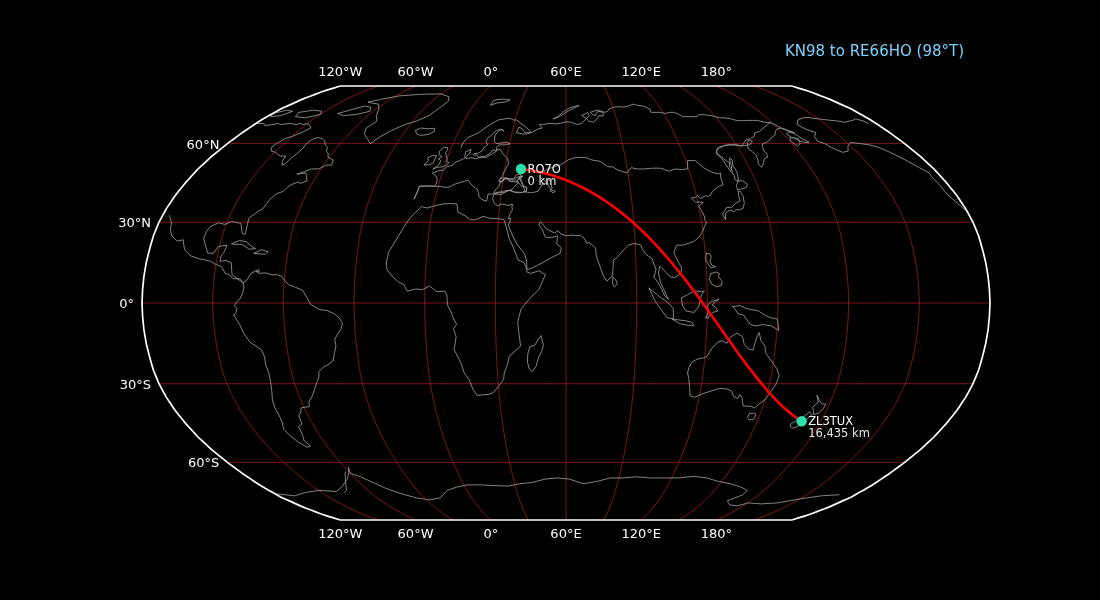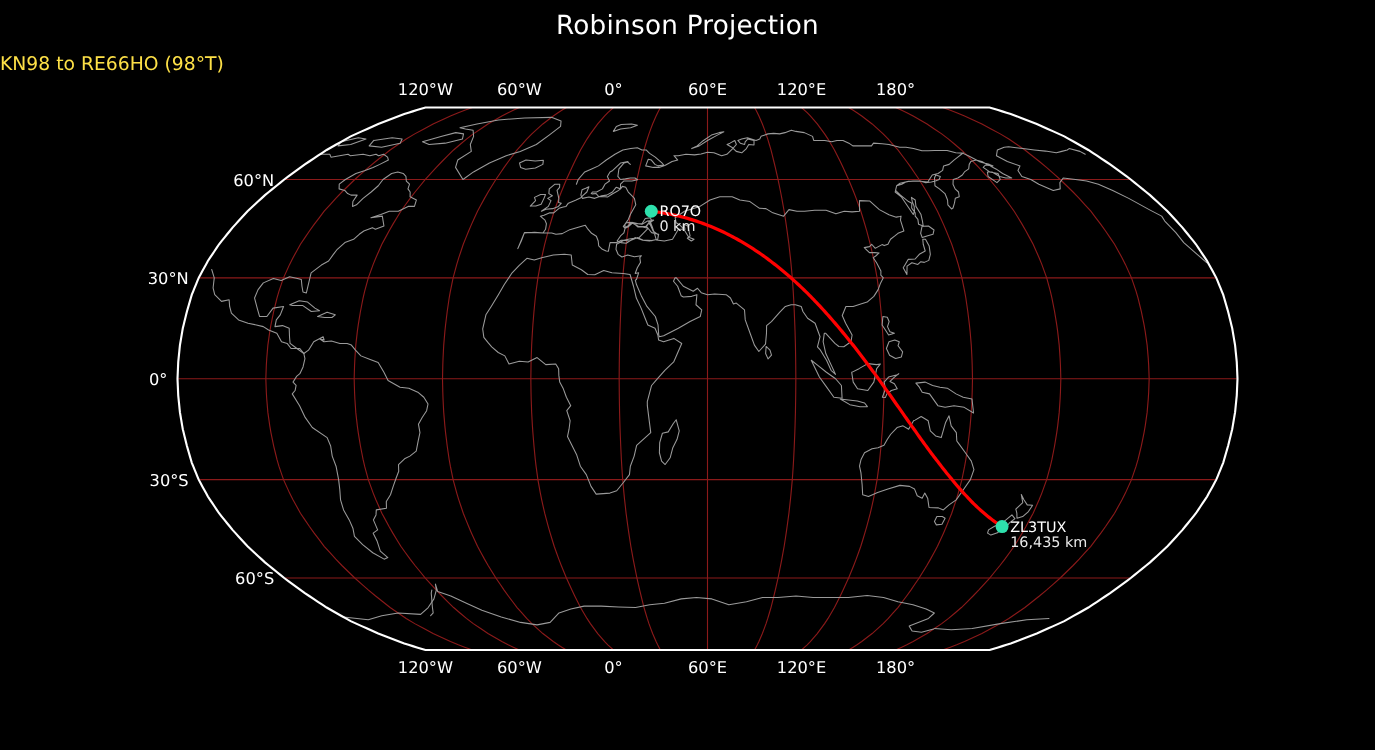--- a/index.html
+++ b/index.html
@@ -28,23 +28,23 @@
     text-align: center;
     font-size: 21px;
     color: #ffffff;
     letter-spacing: 0.2px;
   }
   .subtitle {
     position: absolute;
     left: 0;
     top: 42px;
     width: 964px;
-    text-align: left;
+    text-align: right;
     font-size: 15px;
-    color: #fde047;
+    color: #7dd3fc;
   }
   #mapwrap {
     position: absolute;
     left: 0;
     top: 0;
     width: 1100px;
     height: 600px;
   }
   svg { display: block; }
   .ticklabel {
@@ -61,21 +61,20 @@
     fill: #e8e8e8;
     font-family: "DejaVu Sans", sans-serif;
     font-size: 11.5px;
   }
 </style>
 </head>
 <body>
 
 <div id="root">
 
-  <div class="title">Robinson Projection</div>
   <div class="subtitle">KN98 to RE66HO (98°T)</div>
 
   <div id="mapwrap">
     <svg id="mapsvg" width="1100" height="600" viewBox="0 0 1100 600">
       <g id="g-graticule">
           <polyline points="227.39,462.41 231.16,462.41 234.92,462.41 238.68,462.41 242.44,462.41 246.21,462.41 249.97,462.41 253.73,462.41 257.49,462.41 261.25,462.41 265.02,462.41 268.78,462.41 272.54,462.41 276.30,462.41 280.07,462.41 283.83,462.41 287.59,462.41 291.35,462.41 295.11,462.41 298.88,462.41 302.64,462.41 306.40,462.41 310.16,462.41 313.93,462.41 317.69,462.41 321.45,462.41 325.21,462.41 328.98,462.41 332.74,462.41 336.50,462.41 340.26,462.41 344.02,462.41 347.79,462.41 351.55,462.41 355.31,462.41 359.07,462.41 362.84,462.41 366.60,462.41 370.36,462.41 374.12,462.41 377.89,462.41 381.65,462.41 385.41,462.41 389.17,462.41 392.93,462.41 396.70,462.41 400.46,462.41 404.22,462.41 407.98,462.41 411.75,462.41 415.51,462.41 419.27,462.41 423.03,462.41 426.80,462.41 430.56,462.41 434.32,462.41 438.08,462.41 441.84,462.41 445.61,462.41 449.37,462.41 453.13,462.41 456.89,462.41 460.66,462.41 464.42,462.41 468.18,462.41 471.94,462.41 475.70,462.41 479.47,462.41 483.23,462.41 486.99,462.41 490.75,462.41 494.52,462.41 498.28,462.41 502.04,462.41 505.80,462.41 509.57,462.41 513.33,462.41 517.09,462.41 520.85,462.41 524.61,462.41 528.38,462.41 532.14,462.41 535.90,462.41 539.66,462.41 543.43,462.41 547.19,462.41 550.95,462.41 554.71,462.41 558.48,462.41 562.24,462.41 566.00,462.41 569.76,462.41 573.52,462.41 577.29,462.41 581.05,462.41 584.81,462.41 588.57,462.41 592.34,462.41 596.10,462.41 599.86,462.41 603.62,462.41 607.39,462.41 611.15,462.41 614.91,462.41 618.67,462.41 622.43,462.41 626.20,462.41 629.96,462.41 633.72,462.41 637.48,462.41 641.25,462.41 645.01,462.41 648.77,462.41 652.53,462.41 656.30,462.41 660.06,462.41 663.82,462.41 667.58,462.41 671.34,462.41 675.11,462.41 678.87,462.41 682.63,462.41 686.39,462.41 690.16,462.41 693.92,462.41 697.68,462.41 701.44,462.41 705.20,462.41 708.97,462.41 712.73,462.41 716.49,462.41 720.25,462.41 724.02,462.41 727.78,462.41 731.54,462.41 735.30,462.41 739.07,462.41 742.83,462.41 746.59,462.41 750.35,462.41 754.11,462.41 757.88,462.41 761.64,462.41 765.40,462.41 769.16,462.41 772.93,462.41 776.69,462.41 780.45,462.41 784.21,462.41 787.98,462.41 791.74,462.41 795.50,462.41 799.26,462.41 803.02,462.41 806.79,462.41 810.55,462.41 814.31,462.41 818.07,462.41 821.84,462.41 825.60,462.41 829.36,462.41 833.12,462.41 836.89,462.41 840.65,462.41 844.41,462.41 848.17,462.41 851.93,462.41 855.70,462.41 859.46,462.41 863.22,462.41 866.98,462.41 870.75,462.41 874.51,462.41 878.27,462.41 882.03,462.41 885.79,462.41 889.56,462.41 893.32,462.41 897.08,462.41 900.84,462.41 904.61,462.41" fill="none" stroke="#8b1a1a" stroke-width="0.9"></polyline>
           <polyline points="158.96,383.72 163.48,383.72 168.01,383.72 172.53,383.72 177.05,383.72 181.57,383.72 186.10,383.72 190.62,383.72 195.14,383.72 199.66,383.72 204.19,383.72 208.71,383.72 213.23,383.72 217.75,383.72 222.28,383.72 226.80,383.72 231.32,383.72 235.85,383.72 240.37,383.72 244.89,383.72 249.41,383.72 253.94,383.72 258.46,383.72 262.98,383.72 267.50,383.72 272.03,383.72 276.55,383.72 281.07,383.72 285.59,383.72 290.12,383.72 294.64,383.72 299.16,383.72 303.69,383.72 308.21,383.72 312.73,383.72 317.25,383.72 321.78,383.72 326.30,383.72 330.82,383.72 335.34,383.72 339.87,383.72 344.39,383.72 348.91,383.72 353.43,383.72 357.96,383.72 362.48,383.72 367.00,383.72 371.53,383.72 376.05,383.72 380.57,383.72 385.09,383.72 389.62,383.72 394.14,383.72 398.66,383.72 403.18,383.72 407.71,383.72 412.23,383.72 416.75,383.72 421.27,383.72 425.80,383.72 430.32,383.72 434.84,383.72 439.37,383.72 443.89,383.72 448.41,383.72 452.93,383.72 457.46,383.72 461.98,383.72 466.50,383.72 471.02,383.72 475.55,383.72 480.07,383.72 484.59,383.72 489.11,383.72 493.64,383.72 498.16,383.72 502.68,383.72 507.21,383.72 511.73,383.72 516.25,383.72 520.77,383.72 525.30,383.72 529.82,383.72 534.34,383.72 538.86,383.72 543.39,383.72 547.91,383.72 552.43,383.72 556.95,383.72 561.48,383.72 566.00,383.72 570.52,383.72 575.05,383.72 579.57,383.72 584.09,383.72 588.61,383.72 593.14,383.72 597.66,383.72 602.18,383.72 606.70,383.72 611.23,383.72 615.75,383.72 620.27,383.72 624.79,383.72 629.32,383.72 633.84,383.72 638.36,383.72 642.89,383.72 647.41,383.72 651.93,383.72 656.45,383.72 660.98,383.72 665.50,383.72 670.02,383.72 674.54,383.72 679.07,383.72 683.59,383.72 688.11,383.72 692.63,383.72 697.16,383.72 701.68,383.72 706.20,383.72 710.73,383.72 715.25,383.72 719.77,383.72 724.29,383.72 728.82,383.72 733.34,383.72 737.86,383.72 742.38,383.72 746.91,383.72 751.43,383.72 755.95,383.72 760.47,383.72 765.00,383.72 769.52,383.72 774.04,383.72 778.57,383.72 783.09,383.72 787.61,383.72 792.13,383.72 796.66,383.72 801.18,383.72 805.70,383.72 810.22,383.72 814.75,383.72 819.27,383.72 823.79,383.72 828.31,383.72 832.84,383.72 837.36,383.72 841.88,383.72 846.41,383.72 850.93,383.72 855.45,383.72 859.97,383.72 864.50,383.72 869.02,383.72 873.54,383.72 878.06,383.72 882.59,383.72 887.11,383.72 891.63,383.72 896.15,383.72 900.68,383.72 905.20,383.72 909.72,383.72 914.25,383.72 918.77,383.72 923.29,383.72 927.81,383.72 932.34,383.72 936.86,383.72 941.38,383.72 945.90,383.72 950.43,383.72 954.95,383.72 959.47,383.72 963.99,383.72 968.52,383.72 973.04,383.72" fill="none" stroke="#8b1a1a" stroke-width="0.9"></polyline>
           <polyline points="142.00,303.00 146.71,303.00 151.42,303.00 156.13,303.00 160.84,303.00 165.56,303.00 170.27,303.00 174.98,303.00 179.69,303.00 184.40,303.00 189.11,303.00 193.82,303.00 198.53,303.00 203.24,303.00 207.96,303.00 212.67,303.00 217.38,303.00 222.09,303.00 226.80,303.00 231.51,303.00 236.22,303.00 240.93,303.00 245.64,303.00 250.36,303.00 255.07,303.00 259.78,303.00 264.49,303.00 269.20,303.00 273.91,303.00 278.62,303.00 283.33,303.00 288.04,303.00 292.76,303.00 297.47,303.00 302.18,303.00 306.89,303.00 311.60,303.00 316.31,303.00 321.02,303.00 325.73,303.00 330.44,303.00 335.16,303.00 339.87,303.00 344.58,303.00 349.29,303.00 354.00,303.00 358.71,303.00 363.42,303.00 368.13,303.00 372.84,303.00 377.56,303.00 382.27,303.00 386.98,303.00 391.69,303.00 396.40,303.00 401.11,303.00 405.82,303.00 410.53,303.00 415.24,303.00 419.96,303.00 424.67,303.00 429.38,303.00 434.09,303.00 438.80,303.00 443.51,303.00 448.22,303.00 452.93,303.00 457.64,303.00 462.36,303.00 467.07,303.00 471.78,303.00 476.49,303.00 481.20,303.00 485.91,303.00 490.62,303.00 495.33,303.00 500.04,303.00 504.76,303.00 509.47,303.00 514.18,303.00 518.89,303.00 523.60,303.00 528.31,303.00 533.02,303.00 537.73,303.00 542.44,303.00 547.16,303.00 551.87,303.00 556.58,303.00 561.29,303.00 566.00,303.00 570.71,303.00 575.42,303.00 580.13,303.00 584.84,303.00 589.56,303.00 594.27,303.00 598.98,303.00 603.69,303.00 608.40,303.00 613.11,303.00 617.82,303.00 622.53,303.00 627.24,303.00 631.96,303.00 636.67,303.00 641.38,303.00 646.09,303.00 650.80,303.00 655.51,303.00 660.22,303.00 664.93,303.00 669.64,303.00 674.36,303.00 679.07,303.00 683.78,303.00 688.49,303.00 693.20,303.00 697.91,303.00 702.62,303.00 707.33,303.00 712.04,303.00 716.76,303.00 721.47,303.00 726.18,303.00 730.89,303.00 735.60,303.00 740.31,303.00 745.02,303.00 749.73,303.00 754.44,303.00 759.16,303.00 763.87,303.00 768.58,303.00 773.29,303.00 778.00,303.00 782.71,303.00 787.42,303.00 792.13,303.00 796.84,303.00 801.56,303.00 806.27,303.00 810.98,303.00 815.69,303.00 820.40,303.00 825.11,303.00 829.82,303.00 834.53,303.00 839.24,303.00 843.96,303.00 848.67,303.00 853.38,303.00 858.09,303.00 862.80,303.00 867.51,303.00 872.22,303.00 876.93,303.00 881.64,303.00 886.36,303.00 891.07,303.00 895.78,303.00 900.49,303.00 905.20,303.00 909.91,303.00 914.62,303.00 919.33,303.00 924.04,303.00 928.76,303.00 933.47,303.00 938.18,303.00 942.89,303.00 947.60,303.00 952.31,303.00 957.02,303.00 961.73,303.00 966.44,303.00 971.16,303.00 975.87,303.00 980.58,303.00 985.29,303.00 990.00,303.00" fill="none" stroke="#8b1a1a" stroke-width="0.9"></polyline>
           <polyline points="158.96,222.28 163.48,222.28 168.01,222.28 172.53,222.28 177.05,222.28 181.57,222.28 186.10,222.28 190.62,222.28 195.14,222.28 199.66,222.28 204.19,222.28 208.71,222.28 213.23,222.28 217.75,222.28 222.28,222.28 226.80,222.28 231.32,222.28 235.85,222.28 240.37,222.28 244.89,222.28 249.41,222.28 253.94,222.28 258.46,222.28 262.98,222.28 267.50,222.28 272.03,222.28 276.55,222.28 281.07,222.28 285.59,222.28 290.12,222.28 294.64,222.28 299.16,222.28 303.69,222.28 308.21,222.28 312.73,222.28 317.25,222.28 321.78,222.28 326.30,222.28 330.82,222.28 335.34,222.28 339.87,222.28 344.39,222.28 348.91,222.28 353.43,222.28 357.96,222.28 362.48,222.28 367.00,222.28 371.53,222.28 376.05,222.28 380.57,222.28 385.09,222.28 389.62,222.28 394.14,222.28 398.66,222.28 403.18,222.28 407.71,222.28 412.23,222.28 416.75,222.28 421.27,222.28 425.80,222.28 430.32,222.28 434.84,222.28 439.37,222.28 443.89,222.28 448.41,222.28 452.93,222.28 457.46,222.28 461.98,222.28 466.50,222.28 471.02,222.28 475.55,222.28 480.07,222.28 484.59,222.28 489.11,222.28 493.64,222.28 498.16,222.28 502.68,222.28 507.21,222.28 511.73,222.28 516.25,222.28 520.77,222.28 525.30,222.28 529.82,222.28 534.34,222.28 538.86,222.28 543.39,222.28 547.91,222.28 552.43,222.28 556.95,222.28 561.48,222.28 566.00,222.28 570.52,222.28 575.05,222.28 579.57,222.28 584.09,222.28 588.61,222.28 593.14,222.28 597.66,222.28 602.18,222.28 606.70,222.28 611.23,222.28 615.75,222.28 620.27,222.28 624.79,222.28 629.32,222.28 633.84,222.28 638.36,222.28 642.89,222.28 647.41,222.28 651.93,222.28 656.45,222.28 660.98,222.28 665.50,222.28 670.02,222.28 674.54,222.28 679.07,222.28 683.59,222.28 688.11,222.28 692.63,222.28 697.16,222.28 701.68,222.28 706.20,222.28 710.73,222.28 715.25,222.28 719.77,222.28 724.29,222.28 728.82,222.28 733.34,222.28 737.86,222.28 742.38,222.28 746.91,222.28 751.43,222.28 755.95,222.28 760.47,222.28 765.00,222.28 769.52,222.28 774.04,222.28 778.57,222.28 783.09,222.28 787.61,222.28 792.13,222.28 796.66,222.28 801.18,222.28 805.70,222.28 810.22,222.28 814.75,222.28 819.27,222.28 823.79,222.28 828.31,222.28 832.84,222.28 837.36,222.28 841.88,222.28 846.41,222.28 850.93,222.28 855.45,222.28 859.97,222.28 864.50,222.28 869.02,222.28 873.54,222.28 878.06,222.28 882.59,222.28 887.11,222.28 891.63,222.28 896.15,222.28 900.68,222.28 905.20,222.28 909.72,222.28 914.25,222.28 918.77,222.28 923.29,222.28 927.81,222.28 932.34,222.28 936.86,222.28 941.38,222.28 945.90,222.28 950.43,222.28 954.95,222.28 959.47,222.28 963.99,222.28 968.52,222.28 973.04,222.28" fill="none" stroke="#8b1a1a" stroke-width="0.9"></polyline>
           <polyline points="227.39,143.59 231.16,143.59 234.92,143.59 238.68,143.59 242.44,143.59 246.21,143.59 249.97,143.59 253.73,143.59 257.49,143.59 261.25,143.59 265.02,143.59 268.78,143.59 272.54,143.59 276.30,143.59 280.07,143.59 283.83,143.59 287.59,143.59 291.35,143.59 295.11,143.59 298.88,143.59 302.64,143.59 306.40,143.59 310.16,143.59 313.93,143.59 317.69,143.59 321.45,143.59 325.21,143.59 328.98,143.59 332.74,143.59 336.50,143.59 340.26,143.59 344.02,143.59 347.79,143.59 351.55,143.59 355.31,143.59 359.07,143.59 362.84,143.59 366.60,143.59 370.36,143.59 374.12,143.59 377.89,143.59 381.65,143.59 385.41,143.59 389.17,143.59 392.93,143.59 396.70,143.59 400.46,143.59 404.22,143.59 407.98,143.59 411.75,143.59 415.51,143.59 419.27,143.59 423.03,143.59 426.80,143.59 430.56,143.59 434.32,143.59 438.08,143.59 441.84,143.59 445.61,143.59 449.37,143.59 453.13,143.59 456.89,143.59 460.66,143.59 464.42,143.59 468.18,143.59 471.94,143.59 475.70,143.59 479.47,143.59 483.23,143.59 486.99,143.59 490.75,143.59 494.52,143.59 498.28,143.59 502.04,143.59 505.80,143.59 509.57,143.59 513.33,143.59 517.09,143.59 520.85,143.59 524.61,143.59 528.38,143.59 532.14,143.59 535.90,143.59 539.66,143.59 543.43,143.59 547.19,143.59 550.95,143.59 554.71,143.59 558.48,143.59 562.24,143.59 566.00,143.59 569.76,143.59 573.52,143.59 577.29,143.59 581.05,143.59 584.81,143.59 588.57,143.59 592.34,143.59 596.10,143.59 599.86,143.59 603.62,143.59 607.39,143.59 611.15,143.59 614.91,143.59 618.67,143.59 622.43,143.59 626.20,143.59 629.96,143.59 633.72,143.59 637.48,143.59 641.25,143.59 645.01,143.59 648.77,143.59 652.53,143.59 656.30,143.59 660.06,143.59 663.82,143.59 667.58,143.59 671.34,143.59 675.11,143.59 678.87,143.59 682.63,143.59 686.39,143.59 690.16,143.59 693.92,143.59 697.68,143.59 701.44,143.59 705.20,143.59 708.97,143.59 712.73,143.59 716.49,143.59 720.25,143.59 724.02,143.59 727.78,143.59 731.54,143.59 735.30,143.59 739.07,143.59 742.83,143.59 746.59,143.59 750.35,143.59 754.11,143.59 757.88,143.59 761.64,143.59 765.40,143.59 769.16,143.59 772.93,143.59 776.69,143.59 780.45,143.59 784.21,143.59 787.98,143.59 791.74,143.59 795.50,143.59 799.26,143.59 803.02,143.59 806.79,143.59 810.55,143.59 814.31,143.59 818.07,143.59 821.84,143.59 825.60,143.59 829.36,143.59 833.12,143.59 836.89,143.59 840.65,143.59 844.41,143.59 848.17,143.59 851.93,143.59 855.70,143.59 859.46,143.59 863.22,143.59 866.98,143.59 870.75,143.59 874.51,143.59 878.27,143.59 882.03,143.59 885.79,143.59 889.56,143.59 893.32,143.59 897.08,143.59 900.84,143.59 904.61,143.59" fill="none" stroke="#8b1a1a" stroke-width="0.9"></polyline>

